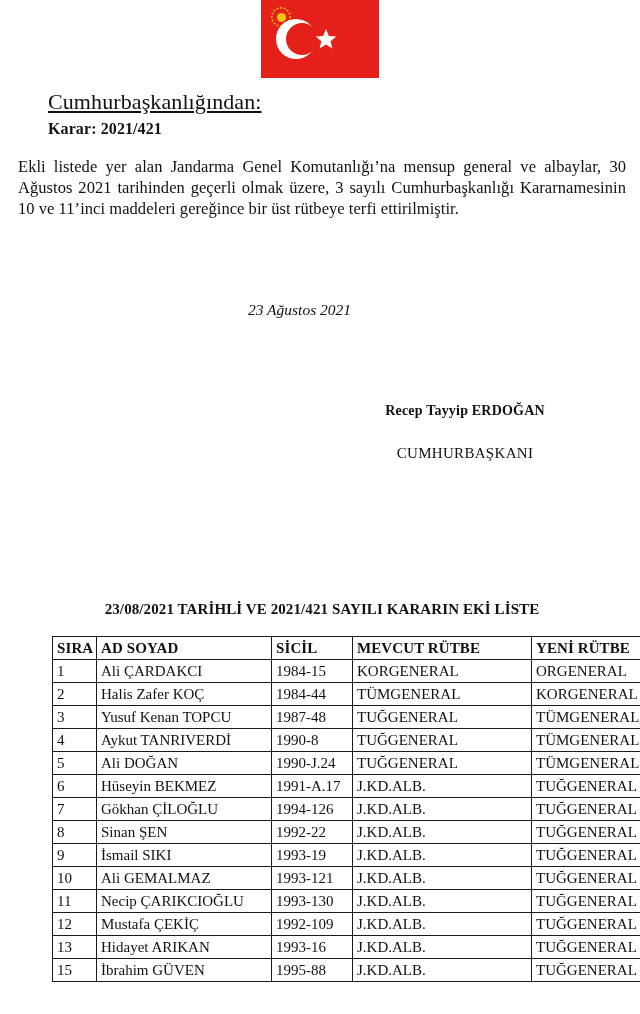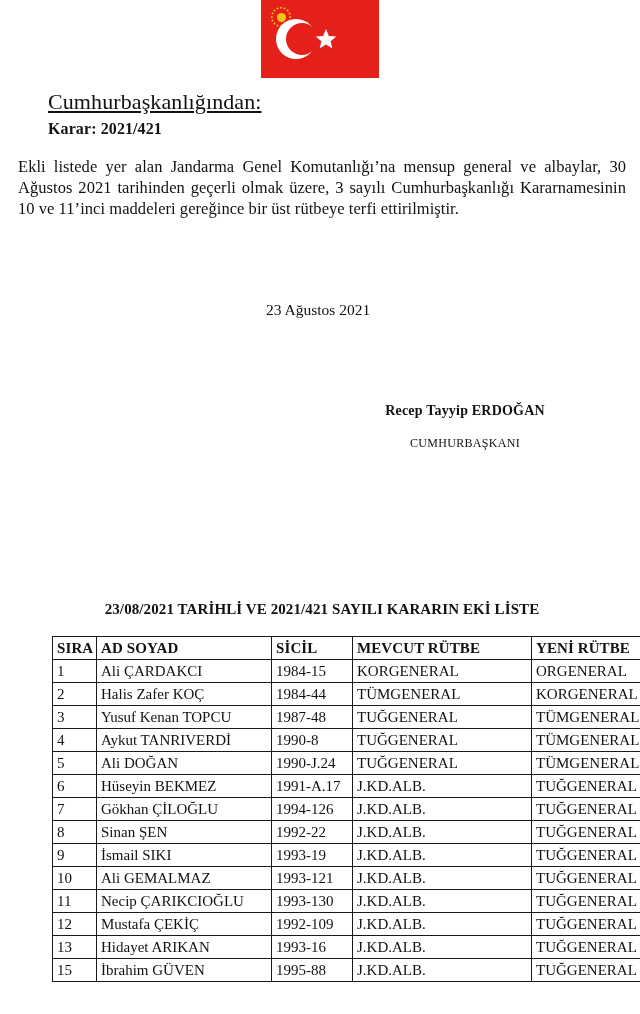--- a/index.html
+++ b/index.html
@@ -116,44 +116,45 @@
     line-height: 21px;
     text-align: justify;
     text-justify: inter-word;
     letter-spacing: 0.05px;
     margin-top: 16px;
   }
 
   
   #issue-date {
     position: absolute;
-    left: 266px;
+    left: 248px;
     top: 300px;
     font-size: 15.5px;
     line-height: 20px;
+    font-style: italic;
   }
 
   
   #signature-block {
     position: absolute;
     left: 330px;
     top: 400px;
     width: 270px;
     text-align: center;
   }
   #signatory-name {
     font-size: 14px;
     line-height: 22px;
     font-weight: bold;
     letter-spacing: 0.2px;
   }
   #signatory-title {
-    font-size: 12px;
+    font-size: 15px;
     line-height: 22px;
-    margin-top: 10px;
+    margin-top: 20px;
     letter-spacing: 0.3px;
   }
 
   
   #annex-title {
     position: absolute;
     left: 18px;
     top: 601px;
     width: 608px;
     text-align: center;

